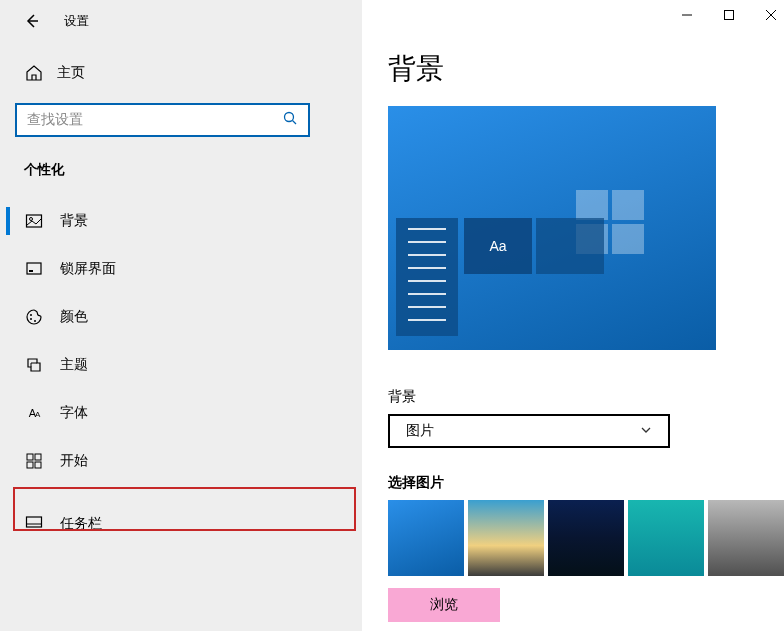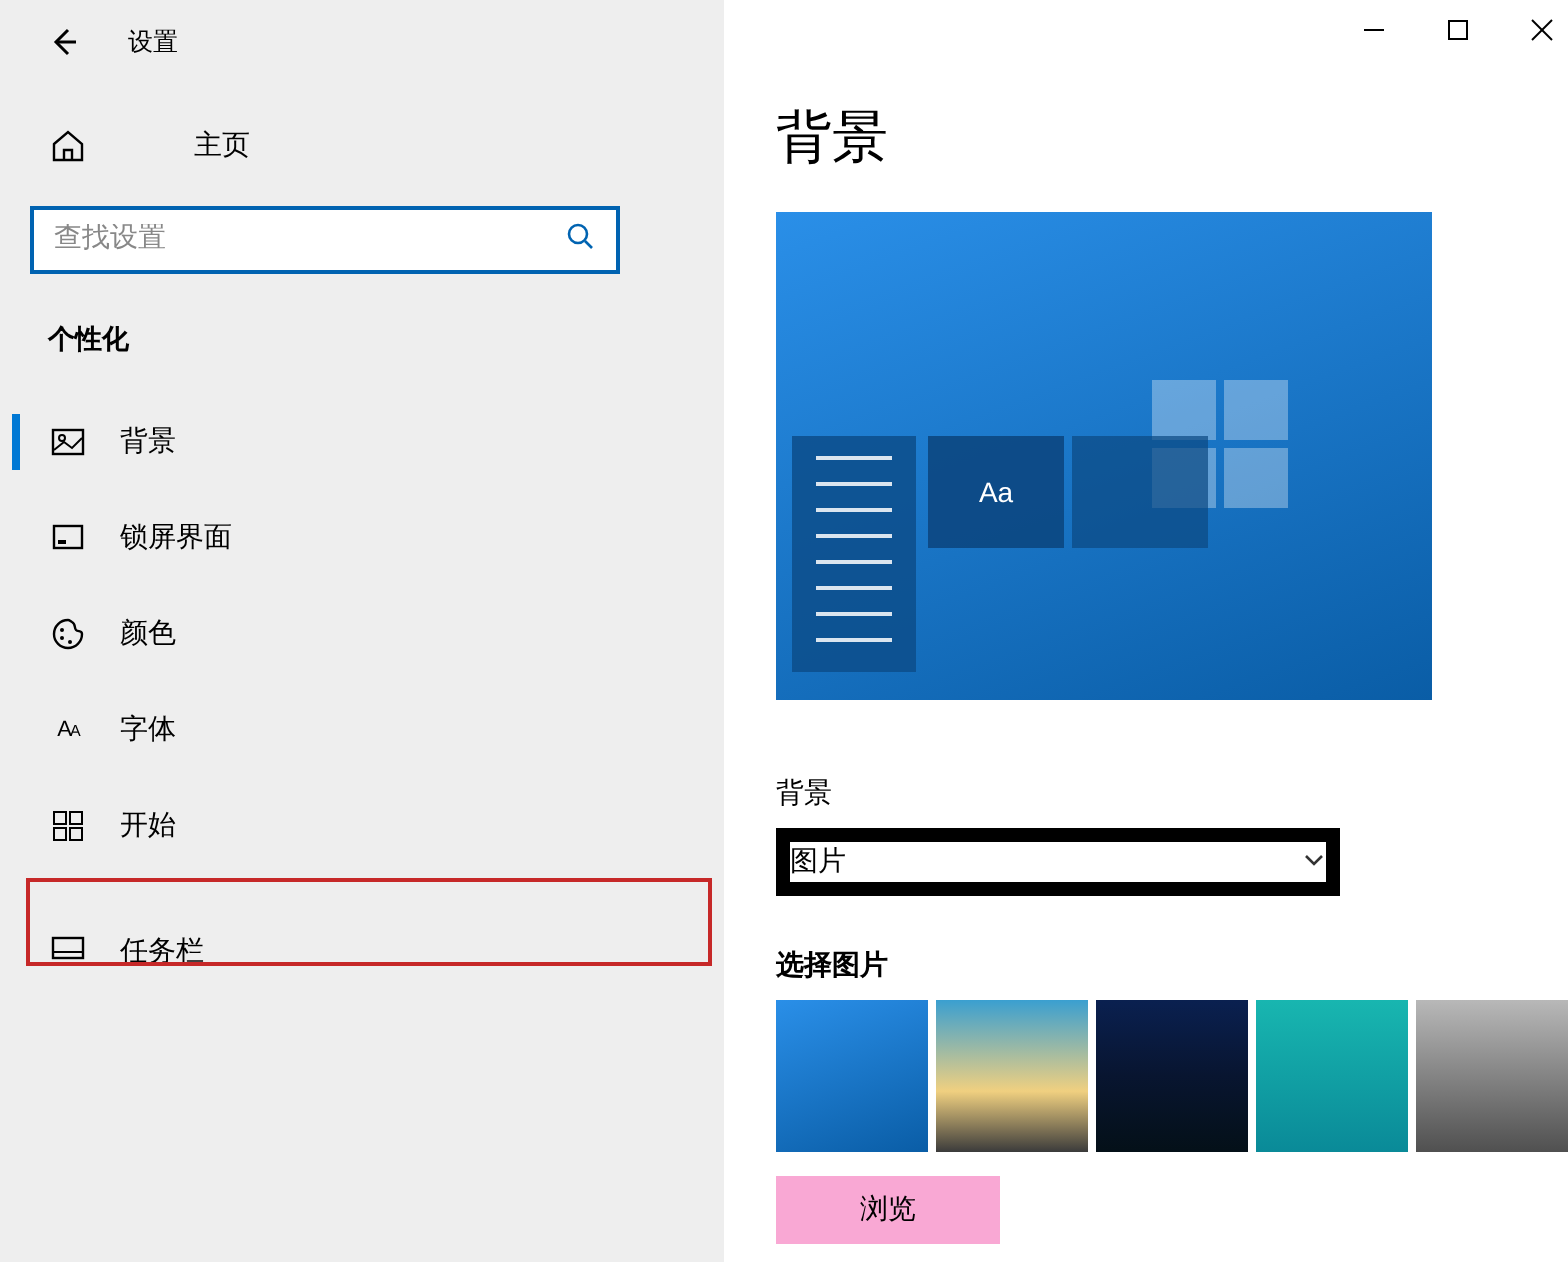--- a/index.html
+++ b/index.html
@@ -31,21 +31,20 @@
       display: flex; align-items: center; justify-content: center;
       margin-right: 24px;
     }
     .app-title { font-size: 12.5px; }
     .home-row {
       display: flex;
       align-items: center;
       height: 36px;
       margin-top: 16px;
       padding-left: 18px;
-      gap: 40px;
     }
     .home-row .icon { width: 20px; margin-right: 13px; display:flex; align-items:center; justify-content:center;}
     .home-row .label { font-size: 14px; }
     .search-box {
       margin: 12px 0 0 9px;
       width: 295px;
       height: 34px;
       border: 2px solid #0063b1;
       background: #fff;
       display: flex;
@@ -118,22 +117,22 @@
     }
     .pt-start { width:62px; background: rgba(13,78,140,.88); height:100%;
       padding-top:10px; }
     .pt-start .line { height:2px; background: rgba(255,255,255,.85); margin: 0 12px 11px 12px;}
     .pt-tiles { margin-left:6px; display:flex; gap:4px; }
     .pt-tile { width:68px; height:56px; background: rgba(12,72,130,.92);
       display:flex; align-items:center; justify-content:center;
       color:#fff; font-size:14px;}
     .field-label { font-size:14px; margin-top: 38px; margin-bottom: 8px; }
     .dropdown {
-      width: 282px; height: 34px; border:7px solid #000000; background:#fff;
-      display:flex; align-items:center; padding: 0 0; justify-content: space-between;
+      width: 282px; height: 34px; border:2px solid #000000; background:#fff;
+      display:flex; align-items:center; padding: 0 16px; justify-content: space-between;
       font-size:14px;
     }
     .thumbs { display:flex; gap: 4px; margin-bottom: 12px;}
     .thumb { width: 76px; height: 76px;}
     .t1 { background: linear-gradient(160deg,#2a8fe8,#0a5da6);}
     .t2 { background: linear-gradient(#3a9fd0,#f0d080 60%, #3b3b3b);}
     .t3 { background: linear-gradient(#0a2050,#081530 50%, #041018);}
     .t4 { background: linear-gradient(#18b6b0,#0a8a98);}
     .t5 { background: linear-gradient(#b8b8b8,#505050);}
     .browse-btn {
@@ -204,20 +203,29 @@
             <path d="M9 2 A7 7 0 1 0 16 9 C16 7 14 8 13 7 C12 6 13 4 11 3 C10.3 2.6 9.6 2 9 2 Z" stroke="#000" fill="none" stroke-width="1.2"></path>
             <circle cx="6" cy="7" r="1" fill="#000"></circle>
             <circle cx="6" cy="11" r="1" fill="#000"></circle>
             <circle cx="10" cy="13" r="1" fill="#000"></circle>
           </svg>
       </span>
       <span class="label">颜色</span>
     </div>
     <div class="nav-item">
       <span class="icon-wrap">
+        <svg width="18" height="18" viewBox="0 0 18 18">
+            <path d="M3 3 L12 3 L12 7 L15 7 L15 15 L6 15 L6 11 L3 11 Z" stroke="#000" fill="none" stroke-width="1.2"></path>
+            <path d="M12 7 L6 7 L6 11" stroke="#000" fill="none"></path>
+          </svg>
+      </span>
+      <span class="label">主题</span>
+    </div>
+    <div class="nav-item">
+      <span class="icon-wrap">
         <span style="font-size:11px; letter-spacing:-1px; font-weight:400;">A<span style="font-size:8px">A</span></span>
       </span>
       <span class="label">字体</span>
     </div>
     <div class="nav-item">
       <span class="icon-wrap">
         <svg width="16" height="16" viewBox="0 0 16 16">
             <rect x="1" y="1" width="6" height="6" stroke="#000" fill="none"></rect>
             <rect x="9" y="1" width="6" height="6" stroke="#000" fill="none"></rect>
             <rect x="1" y="9" width="6" height="6" stroke="#000" fill="none"></rect>

